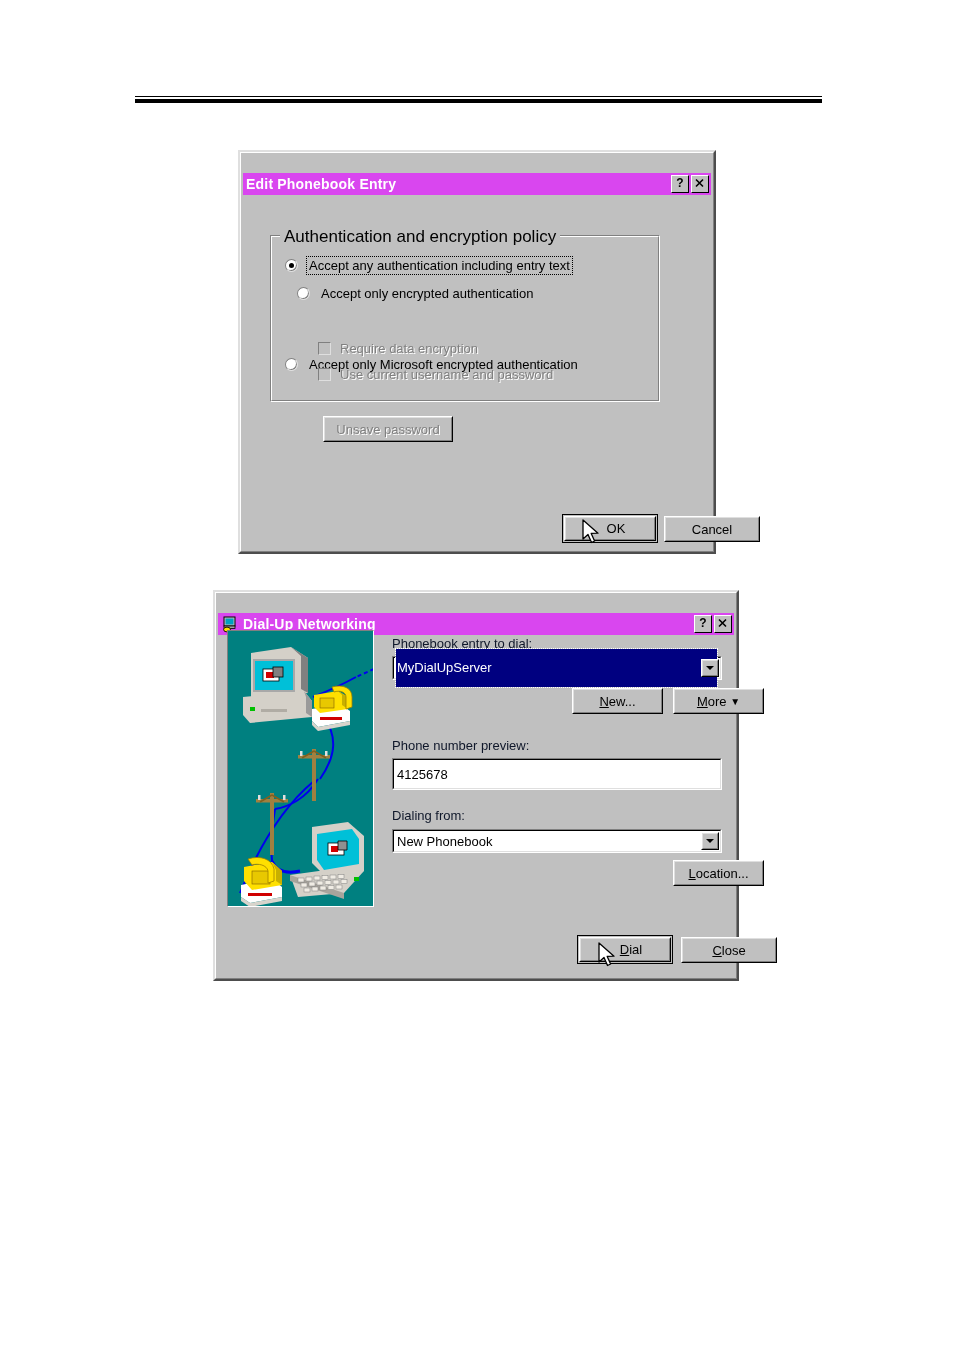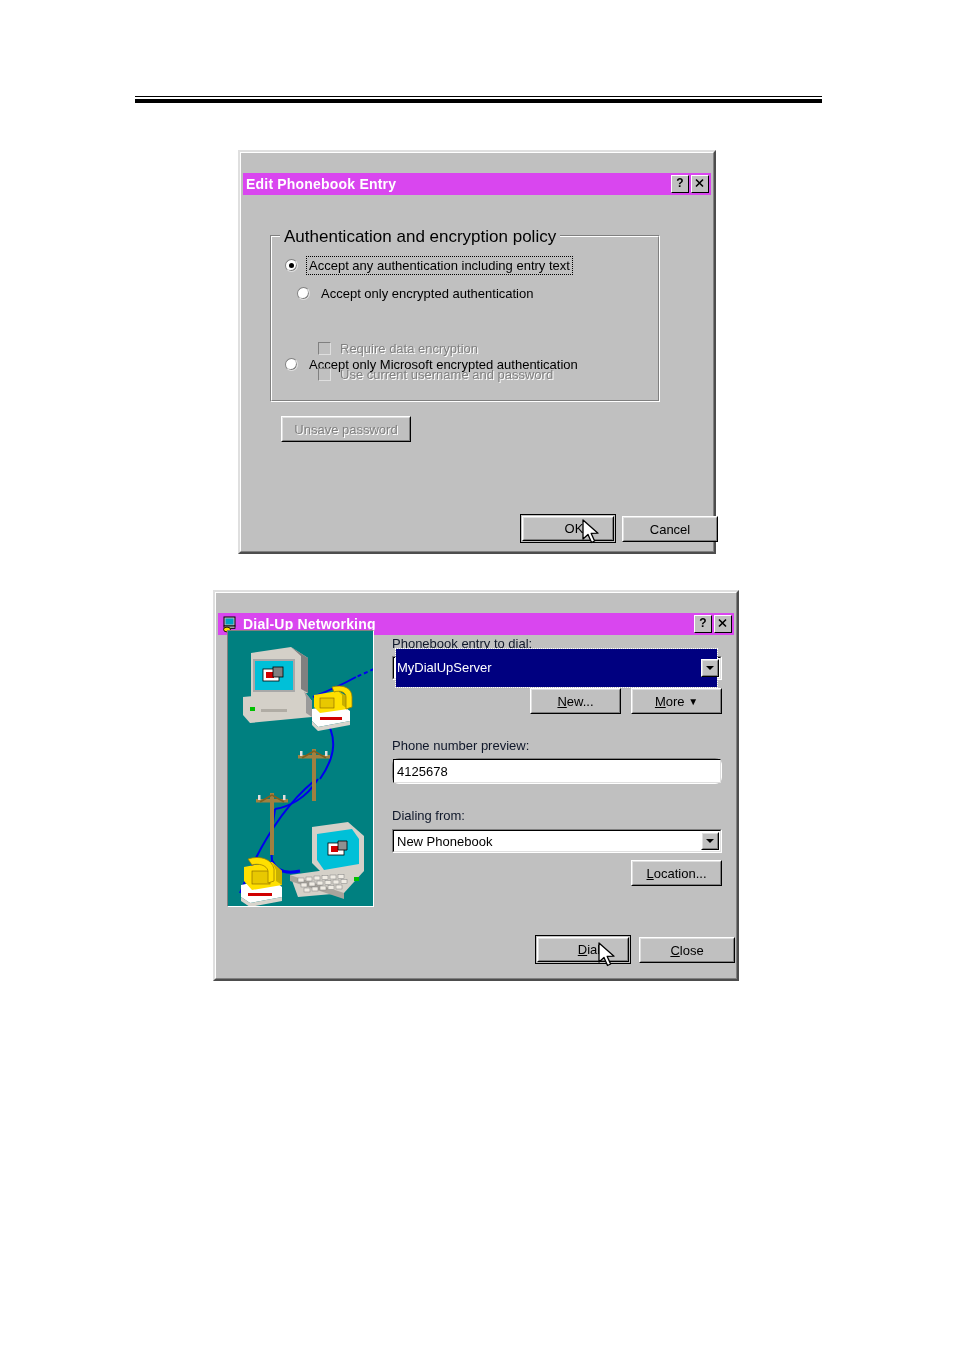--- a/index.html
+++ b/index.html
@@ -209,20 +209,21 @@
     border-bottom: 1px solid #000000;
     box-sizing: border-box;
     font-size: 13px;
     color: #000;
     font-family: "Liberation Sans", sans-serif;
     display: flex;
     align-items: center;
     justify-content: center;
     cursor: default;
     white-space: nowrap;
+    margin-left: 42px;
   }
   .btn .btn-face {
     position: absolute;
     left: 0; top: 0; right: 0; bottom: 0;
     border-top: 1px solid #dfdfdf;
     border-left: 1px solid #dfdfdf;
     border-right: 1px solid #808080;
     border-bottom: 1px solid #808080;
     box-sizing: border-box;
     display: flex;
@@ -554,21 +555,21 @@
   </div>
 
   <div class="btn" style="left:416px; top:96px; width:91px; height:26px;">
     <span class="btn-face">
       <u>M</u>ore&nbsp;<span style="font-size:10px;">▼</span>
     </span>
   </div>
 
   <span class="static-label" style="left:177px; top:146px;">Phone number preview:</span>
 
-  <div class="field" style="left:177px; top:166px; width:330px; height:26px;border-radius:7px;">
+  <div class="field" style="left:177px; top:166px; width:330px; height:32px;">
     <span class="field-in">4125678</span>
   </div>
 
   <span class="static-label" style="left:177px; top:216px;">Dialing from:</span>
 
   <div class="field" style="left:177px; top:237px; width:330px; height:24px;">
     <span class="field-in">New Phonebook</span>
     <span class="combo-arrow" style="right:2px; top:2px; width:18px; height:18px;">
       <span class="arr-face">
         <span class="tri-down"></span>

